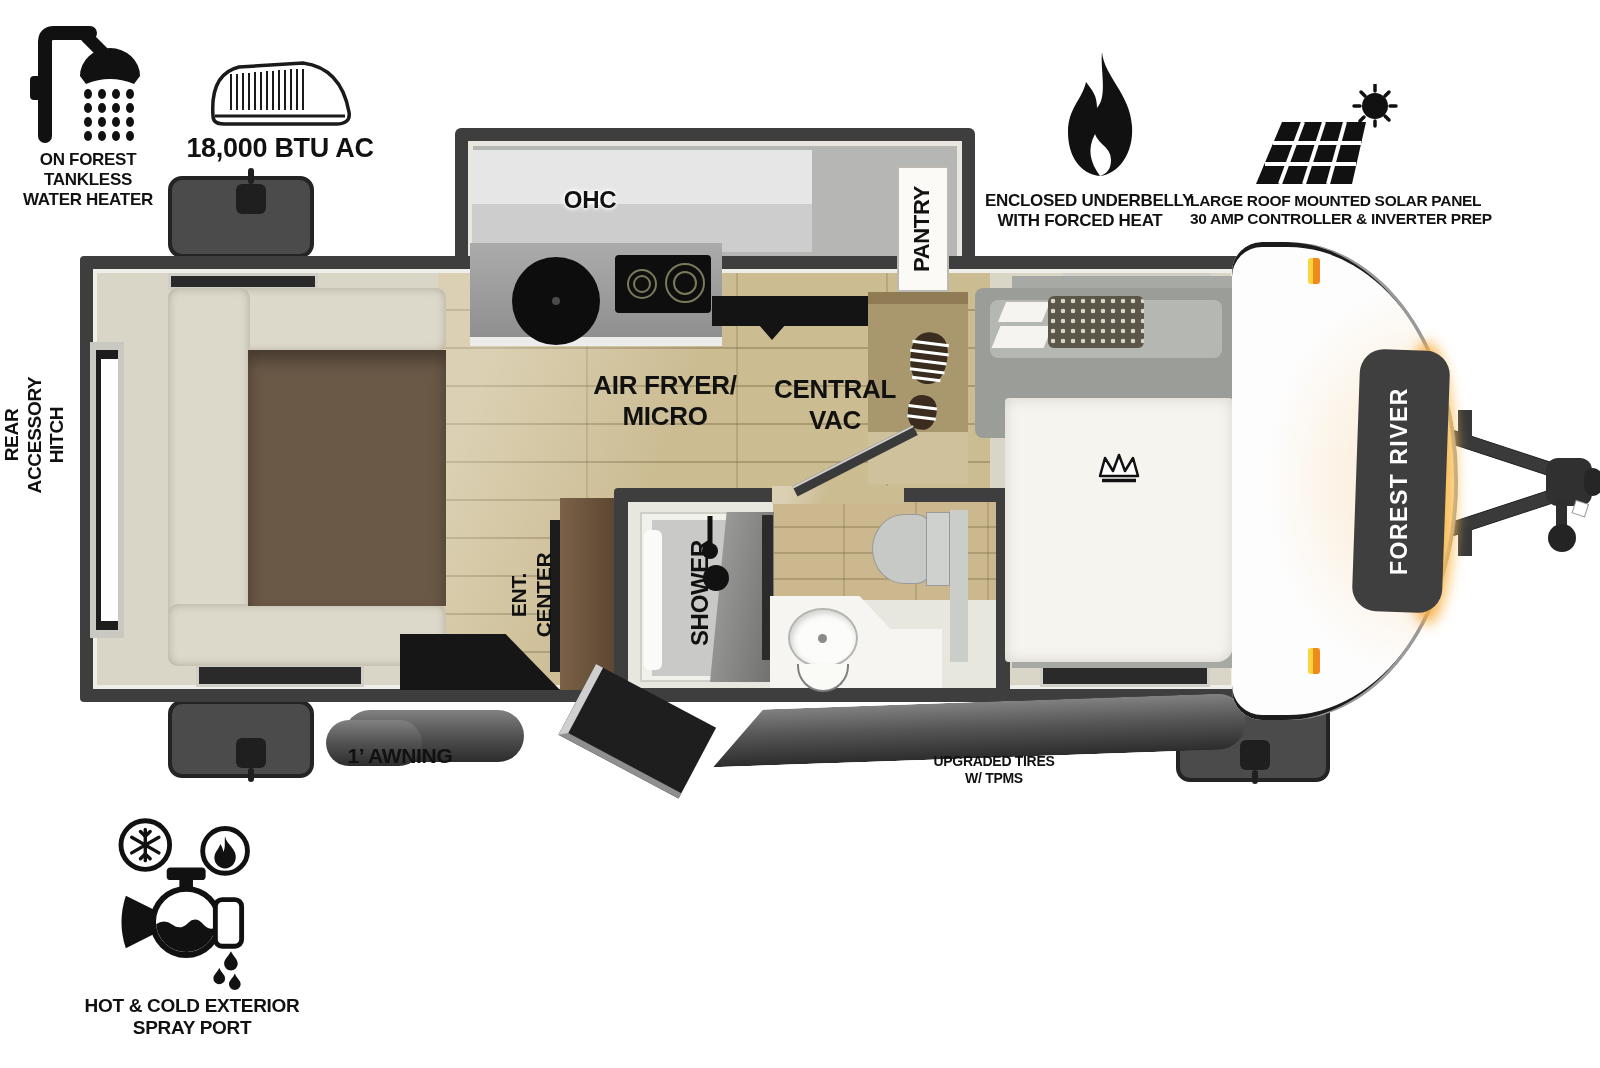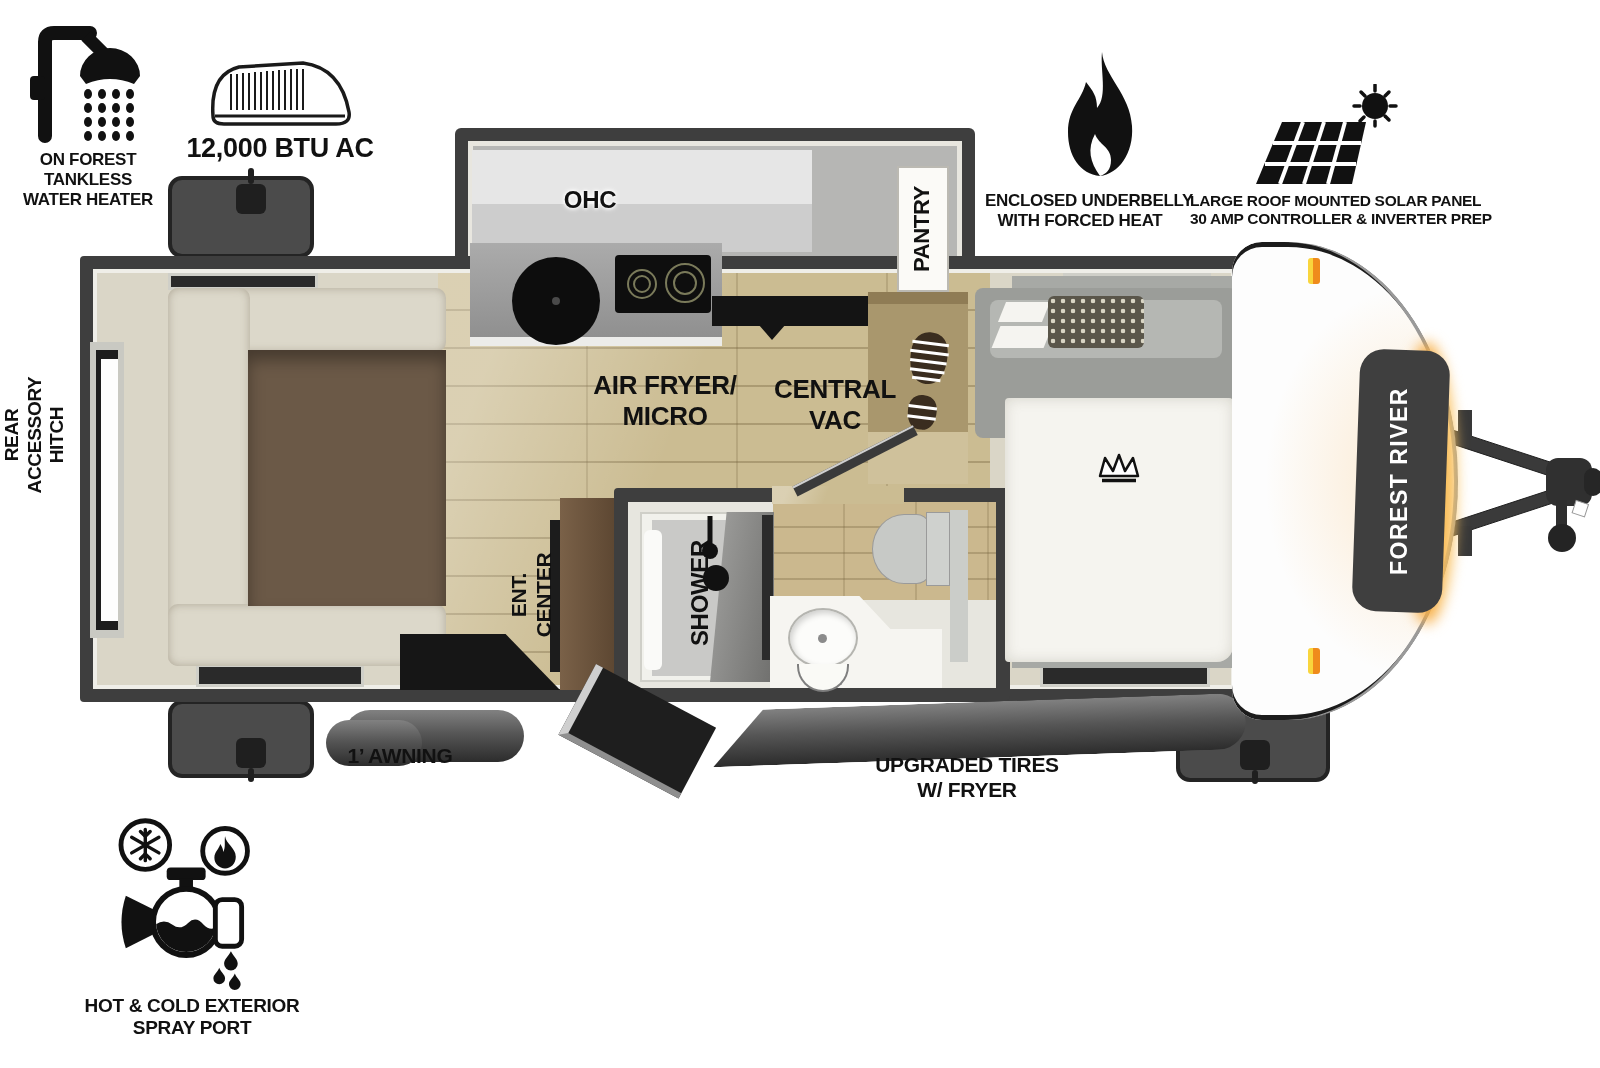--- a/index.html
+++ b/index.html
@@ -77,21 +77,21 @@
           <line x1="76" y1="16" x2="76" y2="56"></line>
         <line x1="82" y1="16" x2="82" y2="56"></line>
           <line x1="88" y1="15" x2="88" y2="56"></line>
           <line x1="94" y1="15" x2="94" y2="56"></line>
         <line x1="100" y1="15" x2="100" y2="56"></line>
       </g>
       <line x1="12" y1="62" x2="142" y2="62" stroke="#1a1a1a" stroke-width="3"></line>
     </svg>
   </div>
   <div class="abs lbl" style="left:175px;top:133px;width:210px;font-size:27px;">
-    <span>12,000 BTU AC</span>
+    <span>18,000 BTU AC</span>
   </div>
 
   <div class="abs" style="left:1056px;top:50px;width:90px;height:130px;">
     <svg width="90" height="130" viewBox="0 0 90 130">
       <path d="M46,2 C48,26 74,44 76,76 C78,104 62,124 44,126 C24,124 12,106 12,82 C12,58 26,50 30,32 C37,41 41,46 41,58 C52,46 44,20 46,2 Z" fill="#111"></path>
       <path d="M44,126 C34,112 31,99 39,84 C43,95 55,97 55,110 C55,120 50,124 44,126 Z" fill="#fff"></path>
     </svg>
   </div>
   <div class="abs lbl" style="left:985px;top:191px;width:190px;font-size:17px;">
     <span style="display:block">ENCLOSED UNDERBELLY</span>
@@ -277,23 +277,23 @@
   </div>
 
   <div class="abs tube" style="left:344px;top:710px;width:180px;height:52px;"></div>
   <div class="abs tube" style="left:326px;top:720px;width:96px;height:46px;border-radius:23px;"></div>
   <div class="abs tube" style="left:712px;top:702px;width:534px;height:56px;border-radius:0 28px 28px 0;clip-path:polygon(0 100%,52px 0,100% 0,100% 100%);transform:rotate(-2deg);"></div>
   <div class="abs" style="left:596px;top:664px;width:136px;height:80px;background:#1e1e1e;border-left:8px solid #cfcfcf;border-bottom:6px solid #8f8f8f;box-sizing:border-box;transform:rotate(28deg);transform-origin:top left;"></div>
 
   <div class="abs lbl" style="left:310px;top:744px;width:180px;font-size:21px;">
     <span>1’ AWNING</span>
   </div>
-  <div class="abs lbl" style="left:867px;top:753px;width:200px;font-size:21px;">
+  <div class="abs lbl" style="left:894px;top:753px;width:200px;font-size:14px;">
     <span style="display:block">UPGRADED TIRES</span>
-    <span style="display:block">W/ FRYER</span>
+    <span style="display:block">W/ TPMS</span>
   </div>
 
   <div class="abs" style="left:1428px;top:408px;width:176px;height:150px;">
     <svg width="176" height="150" viewBox="0 0 176 150">
       <polygon points="0,14 128,56 128,70 0,28" fill="#3a3a3a" stroke="#1f1f1f" stroke-width="1"></polygon>
       <polygon points="0,136 128,94 128,80 0,122" fill="#3a3a3a" stroke="#1f1f1f" stroke-width="1"></polygon>
       <rect x="30" y="2" width="14" height="30" fill="#383838"></rect>
       <rect x="30" y="118" width="14" height="30" fill="#383838"></rect>
       <rect x="118" y="50" width="46" height="48" rx="12" fill="#303030"></rect>
       <rect x="156" y="60" width="18" height="28" rx="9" fill="#262626"></rect>

